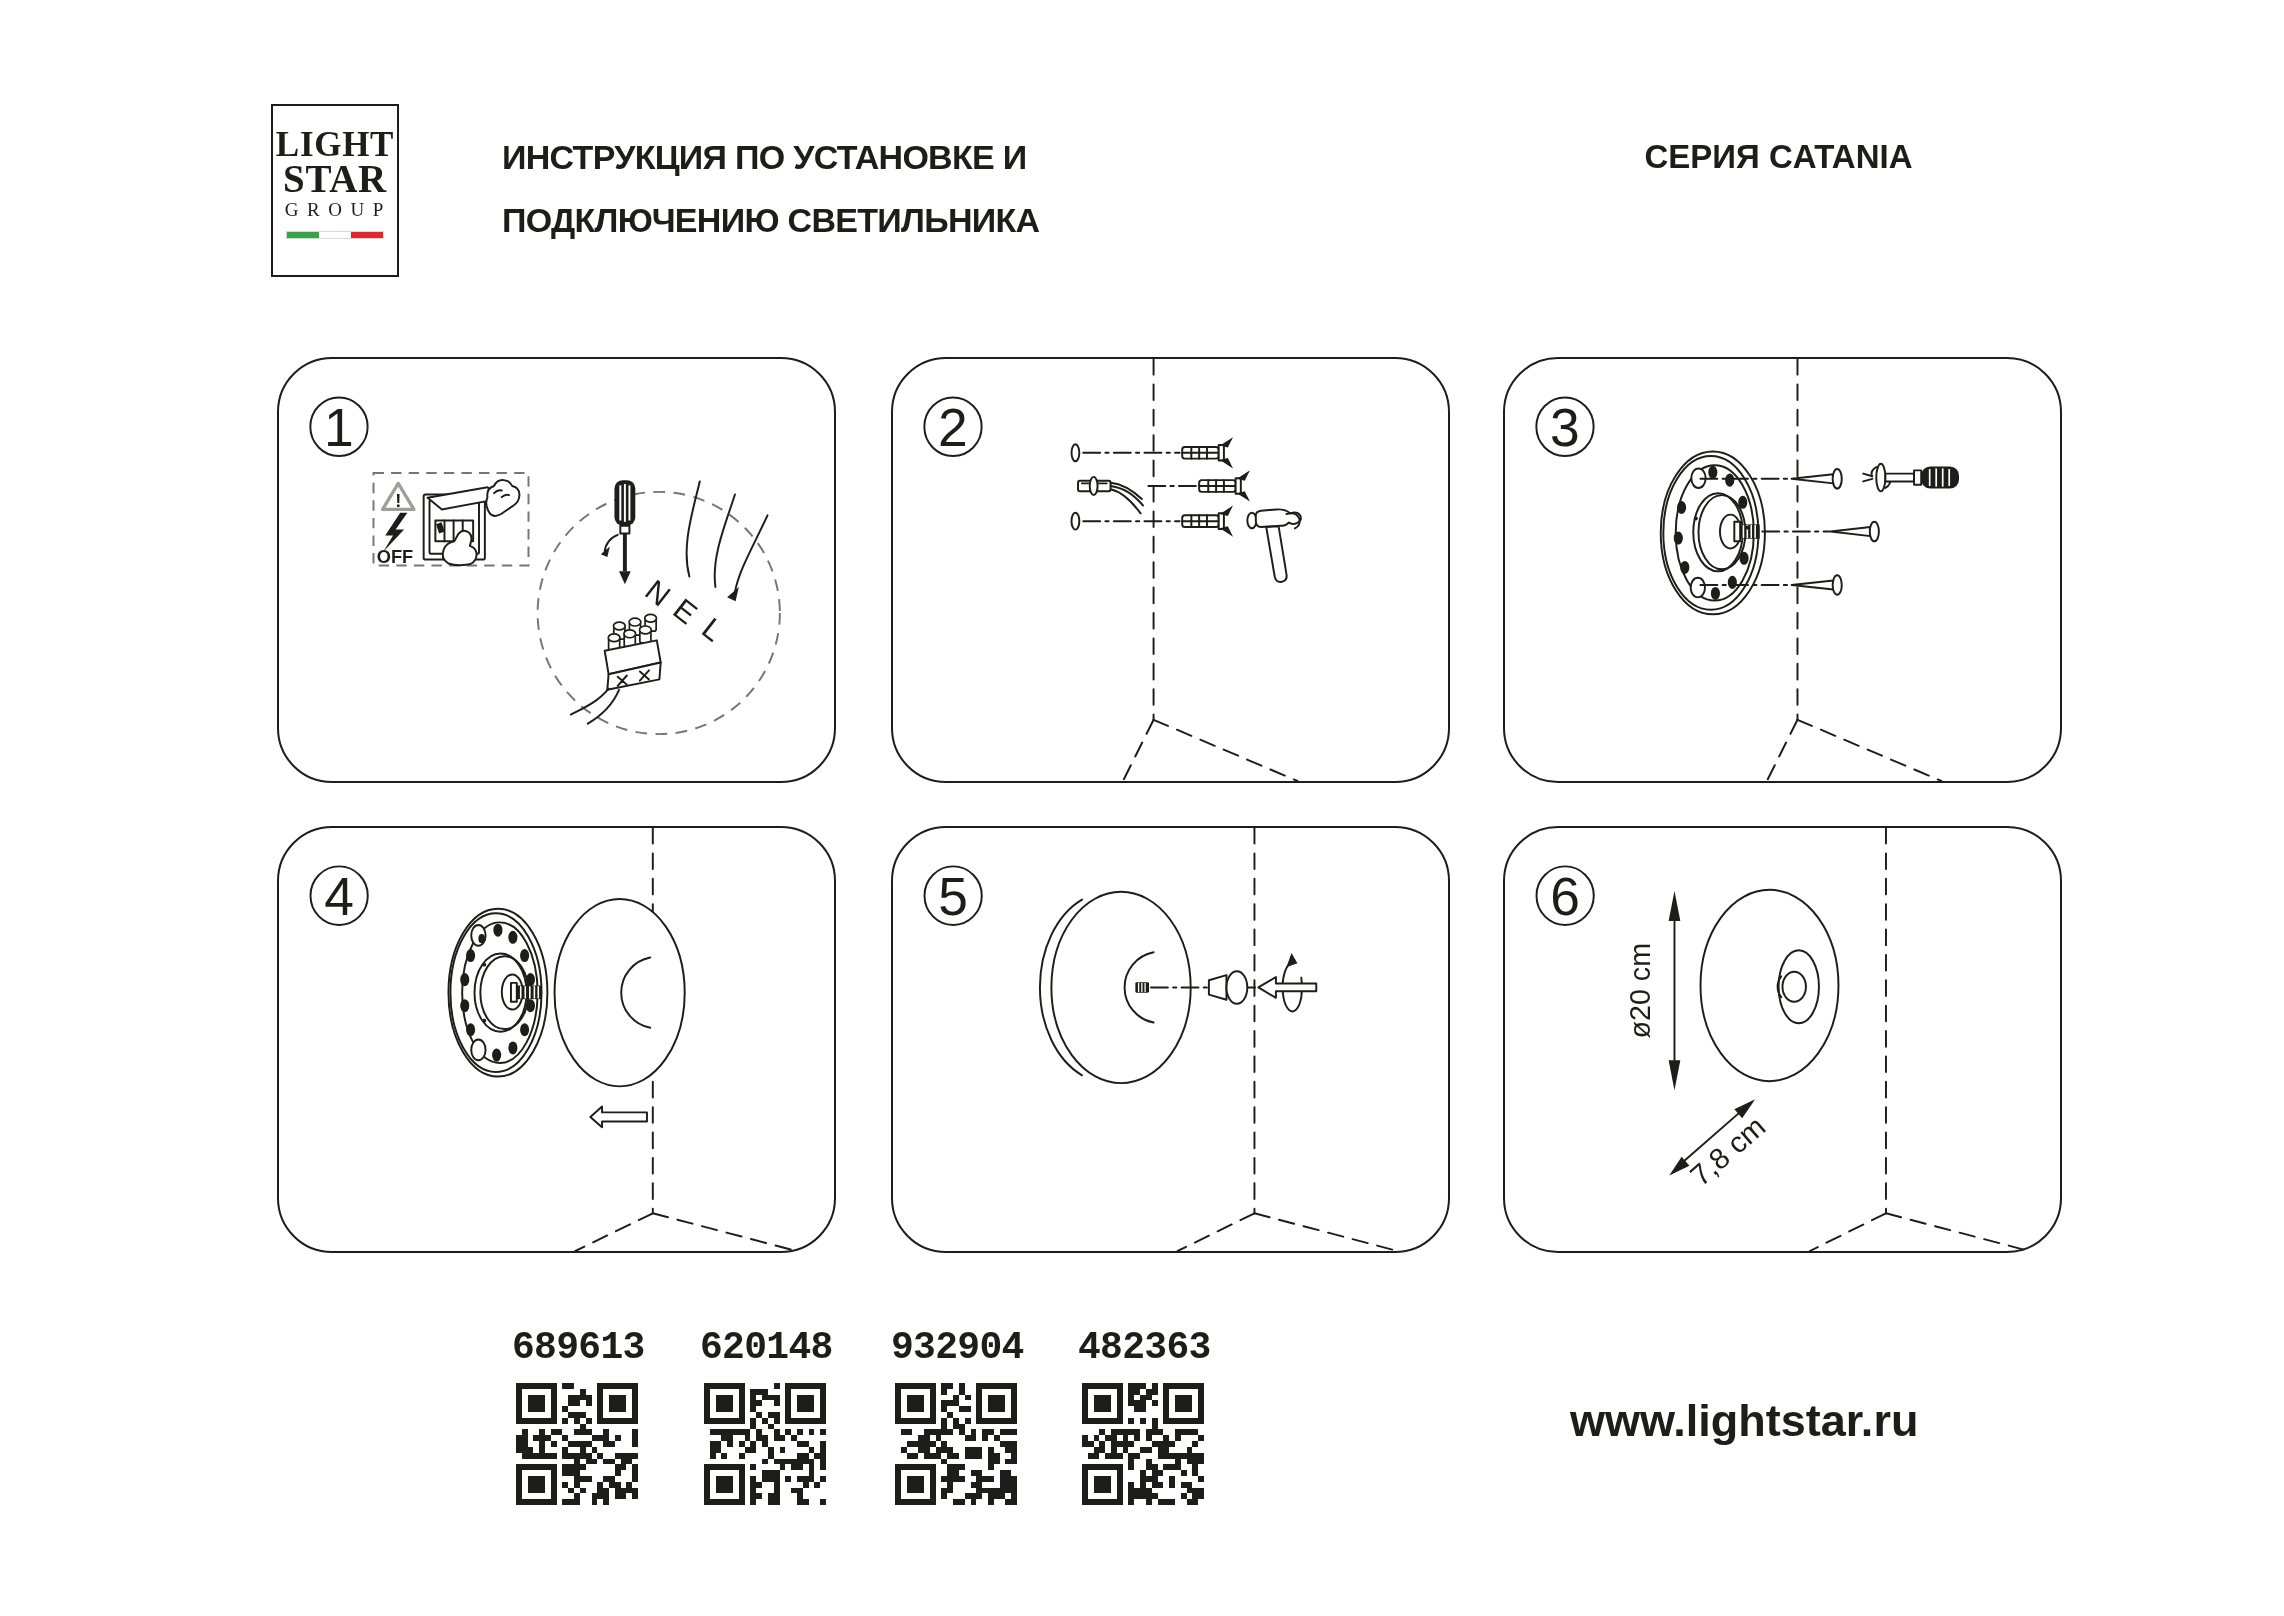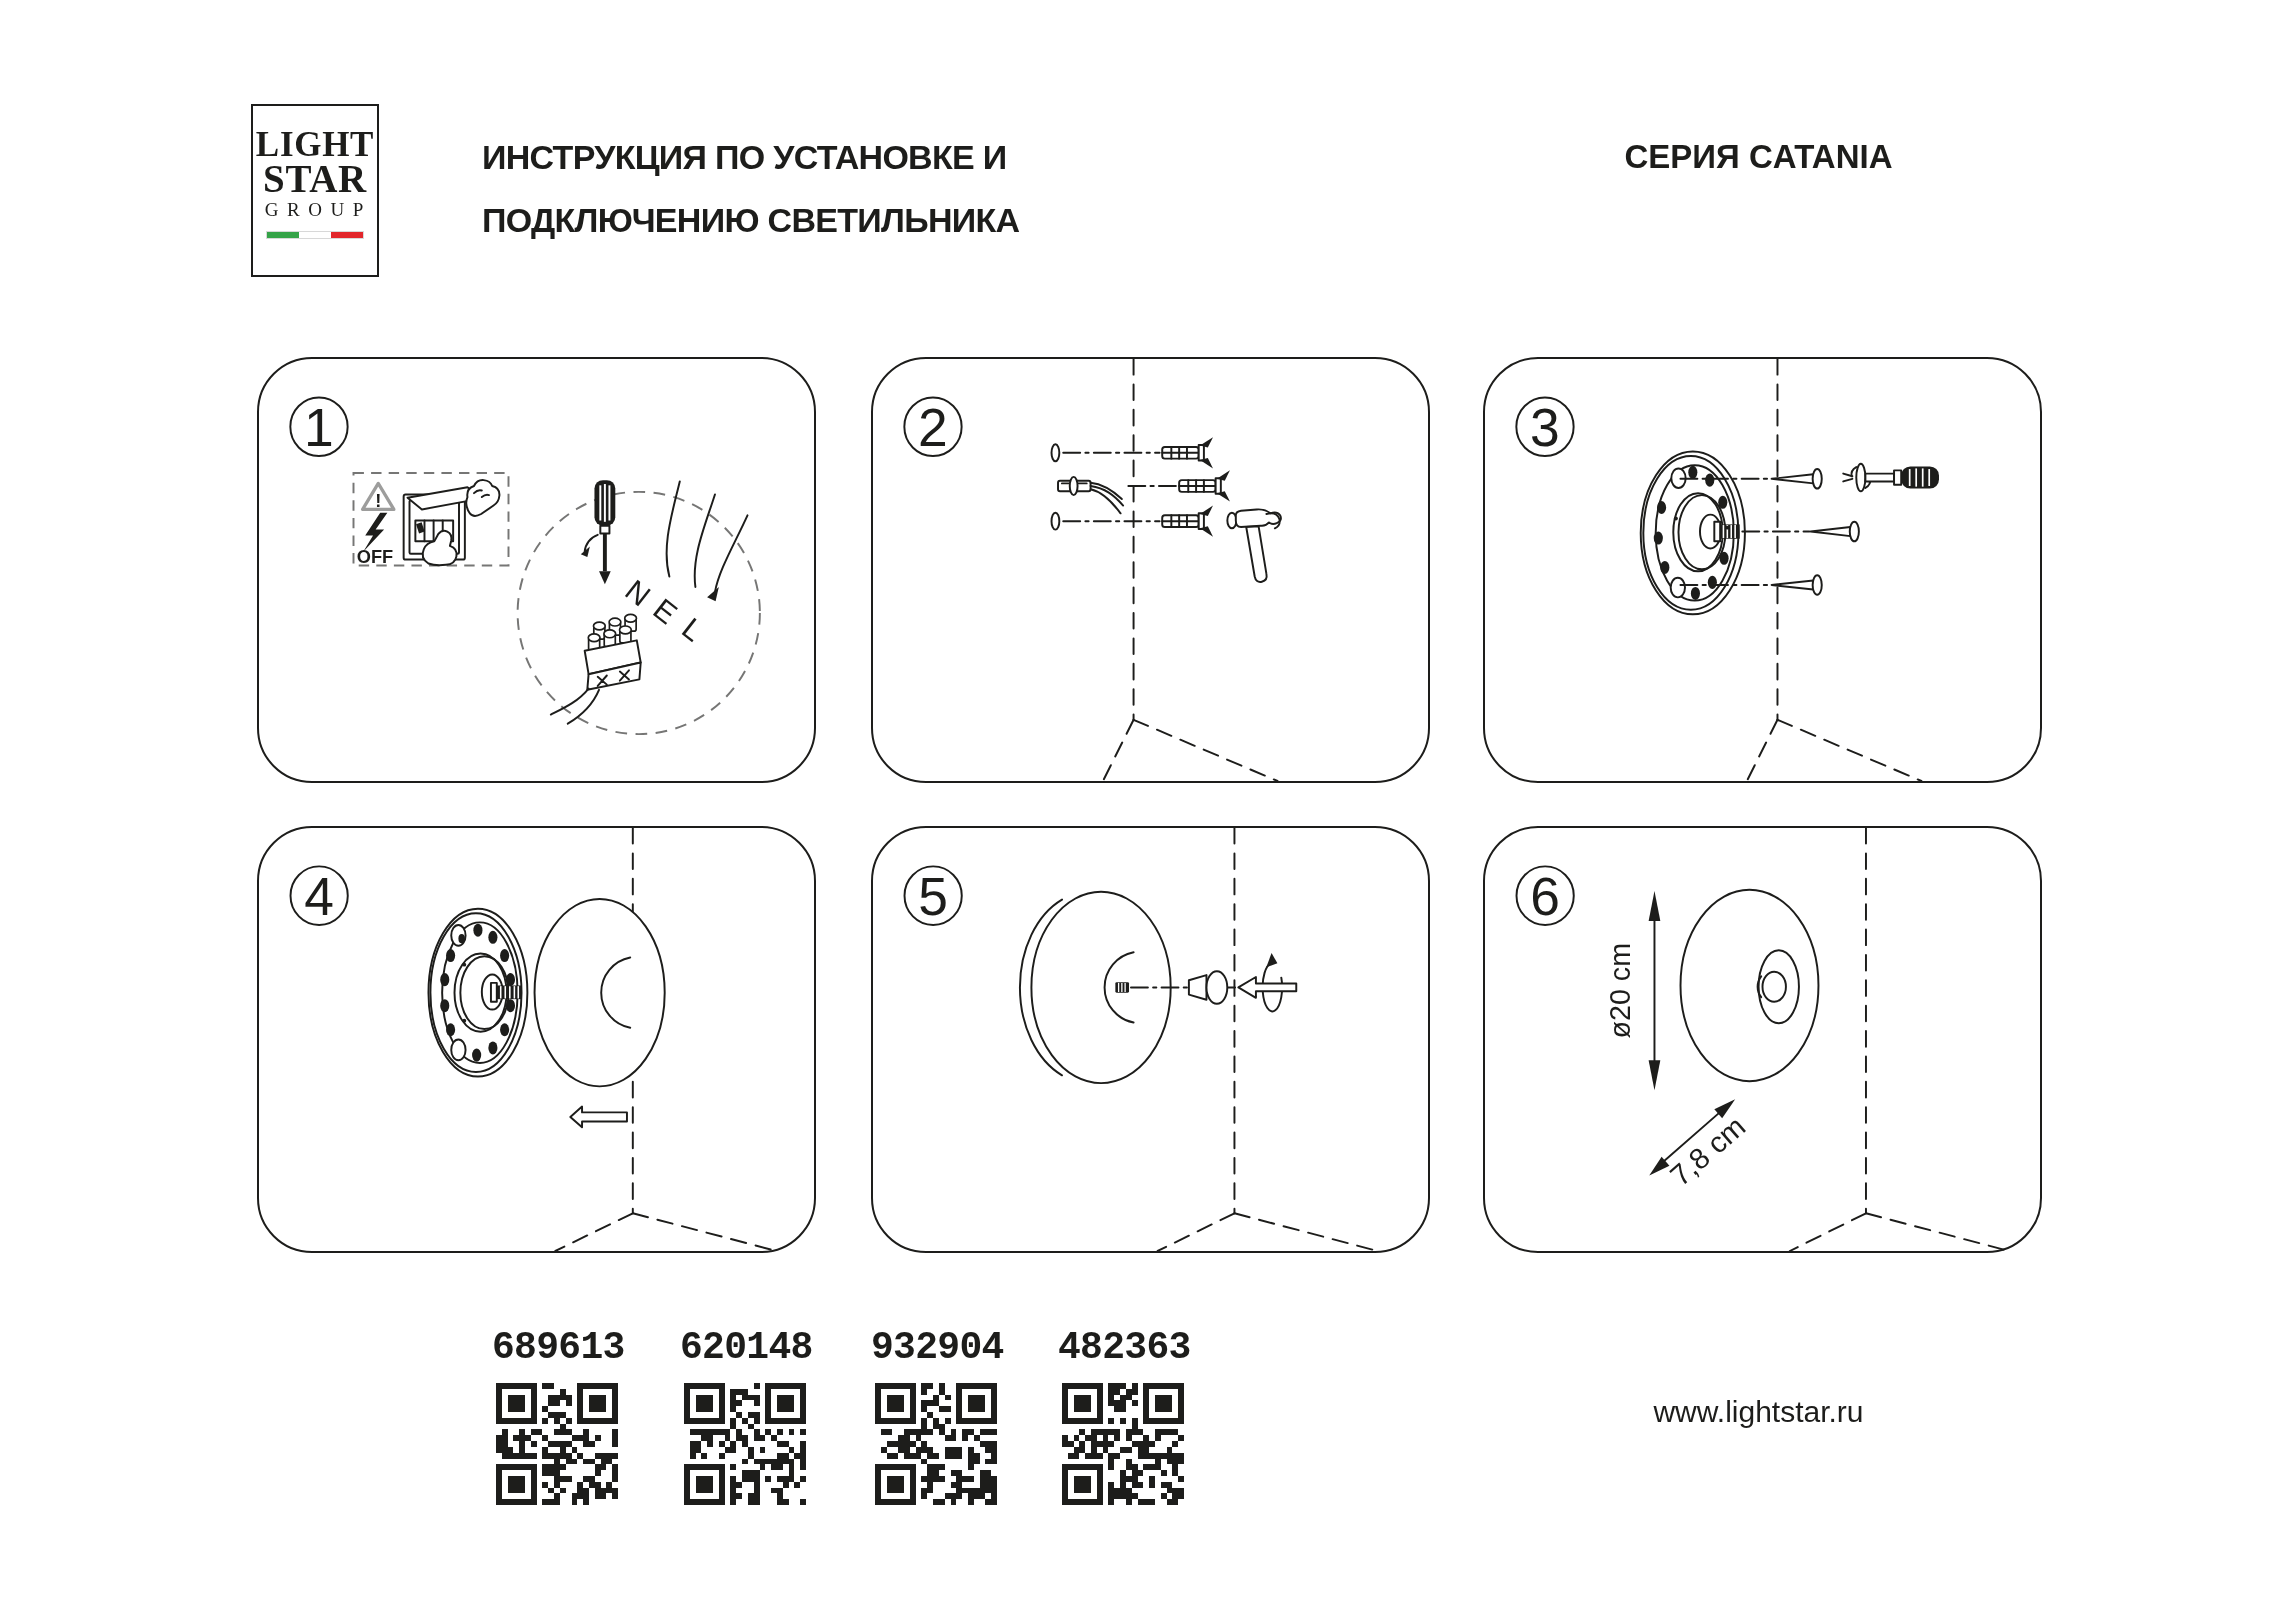--- a/index.html
+++ b/index.html
@@ -1,17 +1,17 @@
 <!DOCTYPE html>
 <html style="font-size:10.4px"><head>
 <meta charset="utf-8">
 <style>
   html,body{margin:0;padding:0;background:#ffffff;}
   .page{position:relative;width:2076px;height:1616px;background:#fff;overflow:hidden;
-        font-family:"Liberation Sans",sans-serif;color:#1d1d1b;}
+        font-family:"Liberation Sans",sans-serif;color:#1d1d1b;margin-left:20px;}
   
   .logo{position:absolute;left:251px;top:104px;width:128px;height:173px;border:2px solid #1d1d1b;
         box-sizing:border-box;text-align:center;padding-top:22px;}
   .logo-light{font-family:"Liberation Serif",serif;font-weight:bold;font-size:35px;line-height:33px;letter-spacing:0.7px;}
   .logo-star{font-family:"Liberation Serif",serif;font-weight:bold;font-size:39px;line-height:36px;letter-spacing:0.7px;}
   .logo-group{font-family:"Liberation Serif",serif;font-size:19px;line-height:26px;letter-spacing:8.5px;margin-left:6.5px;}
   .logo-flag{width:98px;height:8.5px;margin:7.8px auto 0;display:flex;border:0.7px solid #d8d8d8;box-sizing:border-box;}
   .logo-flag span{flex:1;height:100%;}
   .fg{background:#35a348;} .fw{background:#ffffff;} .fr{background:#e2262b;}
   .title{position:absolute;left:482px;top:126px;font-size:34px;font-weight:bold;line-height:63px;
@@ -27,21 +27,21 @@
   .s{stroke:#1d1d1b;stroke-width:3;fill:none;stroke-linecap:round;stroke-linejoin:round;}
   .sw{stroke:#1d1d1b;stroke-width:3;fill:#ffffff;stroke-linecap:round;stroke-linejoin:round;}
   .sf{fill:#1d1d1b;stroke:none;}
   .guide{stroke:#767675;stroke-width:3;fill:none;}
   .badge-txt{font-family:"Liberation Sans",sans-serif;font-size:82px;fill:#1d1d1b;}
   .small-txt{font-family:"Liberation Sans",sans-serif;fill:#1d1d1b;}
   
   .art-col{position:absolute;top:1326px;width:130px;text-align:center;font-family:Liberation Mono, monospace;}
   .art-num{font-size:38px;font-weight:bold;letter-spacing:-0.7px;}
   .qr{width:122px;height:122px;margin:14.3px auto 0;}
-  .website{position:absolute;left:1550px;top:1395px;width:417px;text-align:center;font-size:30px;font-weight:normal;}
+  .website{position:absolute;left:1550px;top:1395px;width:417px;text-align:left;font-size:45px;font-weight:bold;}
 </style>
 </head>
 <body>
 
 <div class="page">
 
   <div class="logo">
     <div class="logo-light">LIGHT</div>
     <div class="logo-star">STAR</div>
     <div class="logo-group">GROUP</div>

